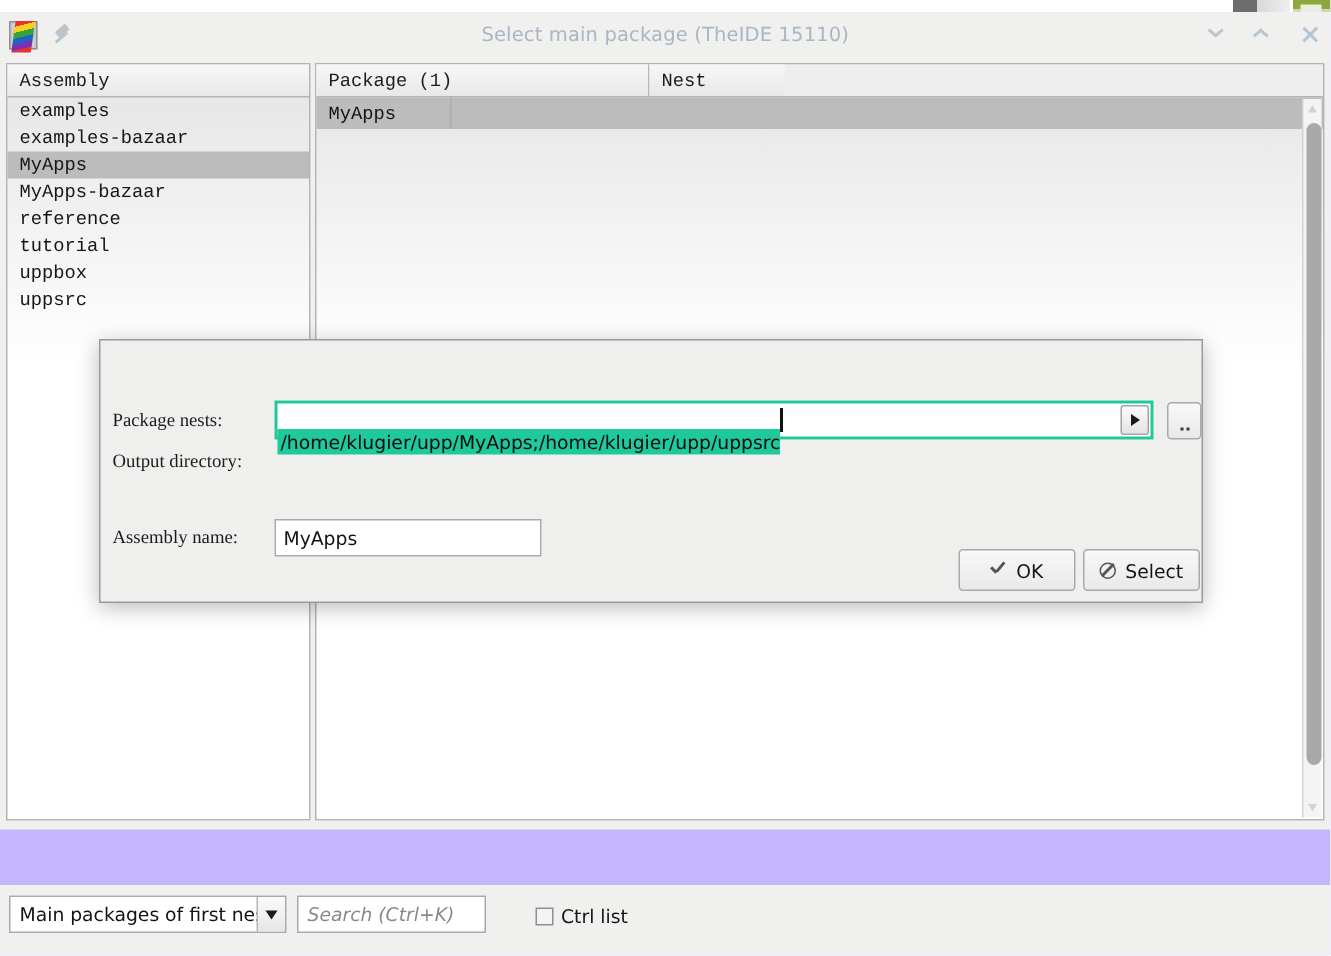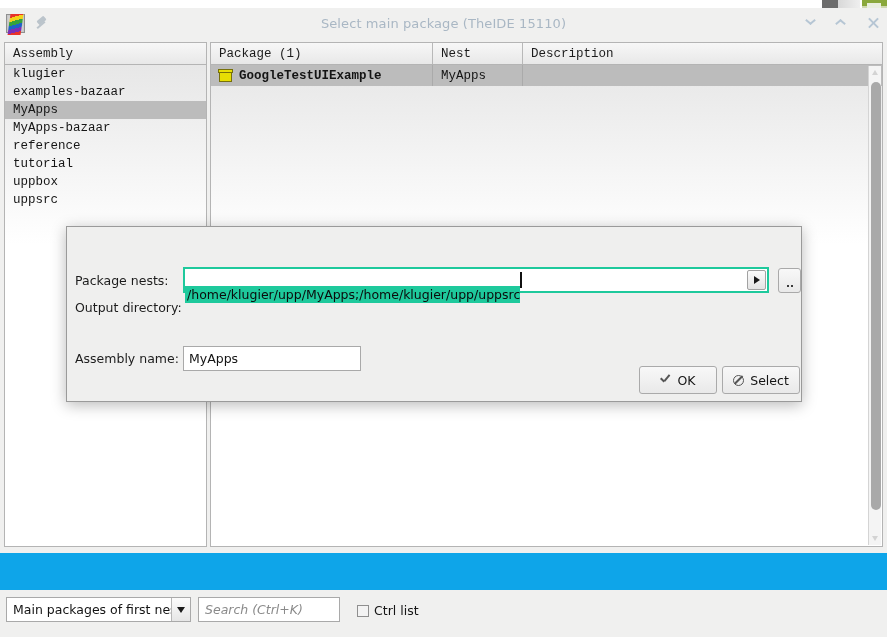--- a/index.html
+++ b/index.html
@@ -11,21 +11,21 @@
     background: #ffffff;
     font-family: "DejaVu Sans", "Liberation Sans", sans-serif;
     font-size: 12px;
     color: #202020;
   }
 
   #app {
     position: relative;
     width: 887px;
     height: 637px;
-    background: #0ea5e9;
+    background: #c4b5fd;
   }
 
   
   .top-artifacts {
     position: absolute; top: 0; left: 0; width: 887px; height: 8px;
     background: #ffffff;
   }
   .art-a { position:absolute; left:822px; top:0; width:16px; height:8px; background:#6c6c6c; }
   .art-b { position:absolute; left:838px; top:0; width:22px; height:8px;
            background: linear-gradient(90deg,#d8d8d8,#efefef); }
@@ -184,21 +184,21 @@
   .combo .val { padding-left:6px; font-size:12.5px; color:#131313; white-space:nowrap; }
   .combo .drop {
     position:absolute; right:0px; top:0px; width:19px; height:23px;
     background: linear-gradient(#fbfbfb,#e6e6e6); border-left:1px solid #b6b6b6;
     display:flex; align-items:center; justify-content:center;
   }
   .tri-down { width:0;height:0;border-left:4.5px solid transparent;border-right:4.5px solid transparent;border-top:6px solid #1a1a1a; }
   .tri-right { width:0;height:0;border-top:4.5px solid transparent;border-bottom:4.5px solid transparent;border-left:6px solid #1a1a1a; }
 
   .search-box {
-    position:absolute; left:198px; top:7px; width:142px; height:25px;
+    position:absolute; left:198px; top:7px; width:126px; height:25px;
     background:#ffffff; border:1px solid #a9a9a9; display:flex; align-items:center; padding-left:6px;
   }
   .search-box .ph { font-style:italic; color:#8a8a8a; font-size:12.5px; }
 
   .chk-wrap { position:absolute; left:357px; top:13px; display:flex; align-items:center; gap:5px; }
   .chk {
     width:12px; height:12px; border:1px solid #8f8f8f; background:#f3f3f3; display:inline-block;
   }
   .chk-label { font-size:12.5px; color:#161616; }
 
@@ -232,21 +232,21 @@
   .dlg-title { height:31px; position:relative; display:flex; align-items:center; }
   .dlg-title .t {
     position:absolute; left:0; right:0; text-align:center; font-size:13px; color:#3a3a3a;
   }
   .dlg-title .icons { display:flex; align-items:center; gap:9px; padding-left:8px; }
   .dlg-wbtns { position:absolute; right:8px; top:0; height:31px; display:flex; align-items:center; gap:16px; }
   .dlg-wbtns .chev:before, .dlg-wbtns .chev:after { background:#3c3c3c; }
   .dlg-wbtns .xmark:before, .dlg-wbtns .xmark:after { background:#3c3c3c; }
 
   .frow { position:absolute; display:flex; align-items:center; }
-  .flabel { font-size:12.5px; color:#1c1c1c; }
+  .flabel { font-size:12.5px; color:#1c1c1c;font-family:Liberation Serif, serif; }
 
   .field {
     background:#ffffff; border:1px solid #a9a9a9; height:25px;
     display:flex; align-items:center; position:relative;
   }
   .field.focused { border:2px solid #1ec99c; height:26px; }
   .field .txt { padding-left:5px; font-size:12.5px; color:#131313; white-space:nowrap; }
   .field .txt.sel { background:#1ec99c; color:#0b0b0b; padding:1px 0 1px 2px;margin-top:28px; }
   .field .caret { width:2px; height:16px; background:#111; }
   .field .dropbtn {
@@ -298,45 +298,37 @@
     </div>
   </div>
 
   <div class="body-area">
 
     <div class="pane left-pane">
       <div class="hdr-row">
         <div class="hdr-cell" style="width:100%;">Assembly</div>
       </div>
       <div>
-        <div class="list-item">klugier</div>
+        <div class="list-item">examples</div>
         <div class="list-item">examples-bazaar</div>
         <div class="list-item selected">MyApps</div>
         <div class="list-item">MyApps-bazaar</div>
         <div class="list-item">reference</div>
         <div class="list-item">tutorial</div>
         <div class="list-item">uppbox</div>
         <div class="list-item">uppsrc</div>
       </div>
     </div>
 
     <div class="pane right-pane">
       <div class="hdr-row">
         <div class="hdr-cell" style="width:222px;">Package (1)</div>
         <div class="hdr-cell" style="width:90px;">Nest</div>
-        <div class="hdr-cell" style="flex:1;">Description</div>
       </div>
       <div class="table-row">
-        <div class="cell-pkg">
-          <span class="pkg-icon">
-            <span class="top"></span>
-              <span class="bot"></span>
-          </span>
-          <span>GoogleTestUIExample</span>
-        </div>
         <div class="cell-nest">MyApps</div>
         <div class="cell-desc"></div>
       </div>
 
       <div class="vscroll">
         <div class="arrow up"></div>
         <div class="thumb"></div>
         <div class="arrow down"></div>
       </div>
     </div>

